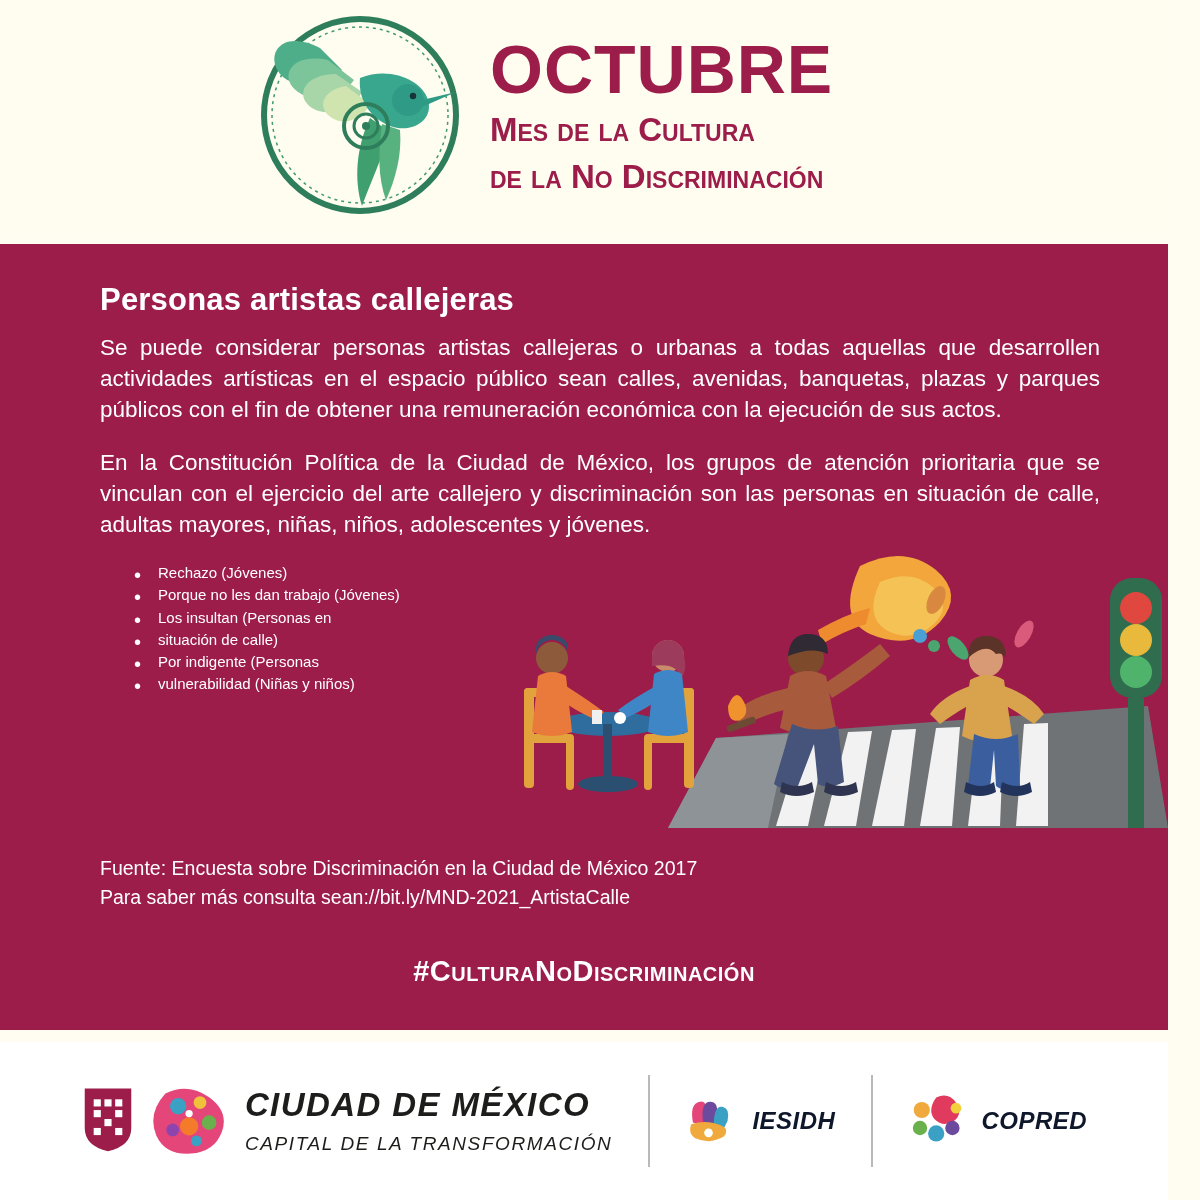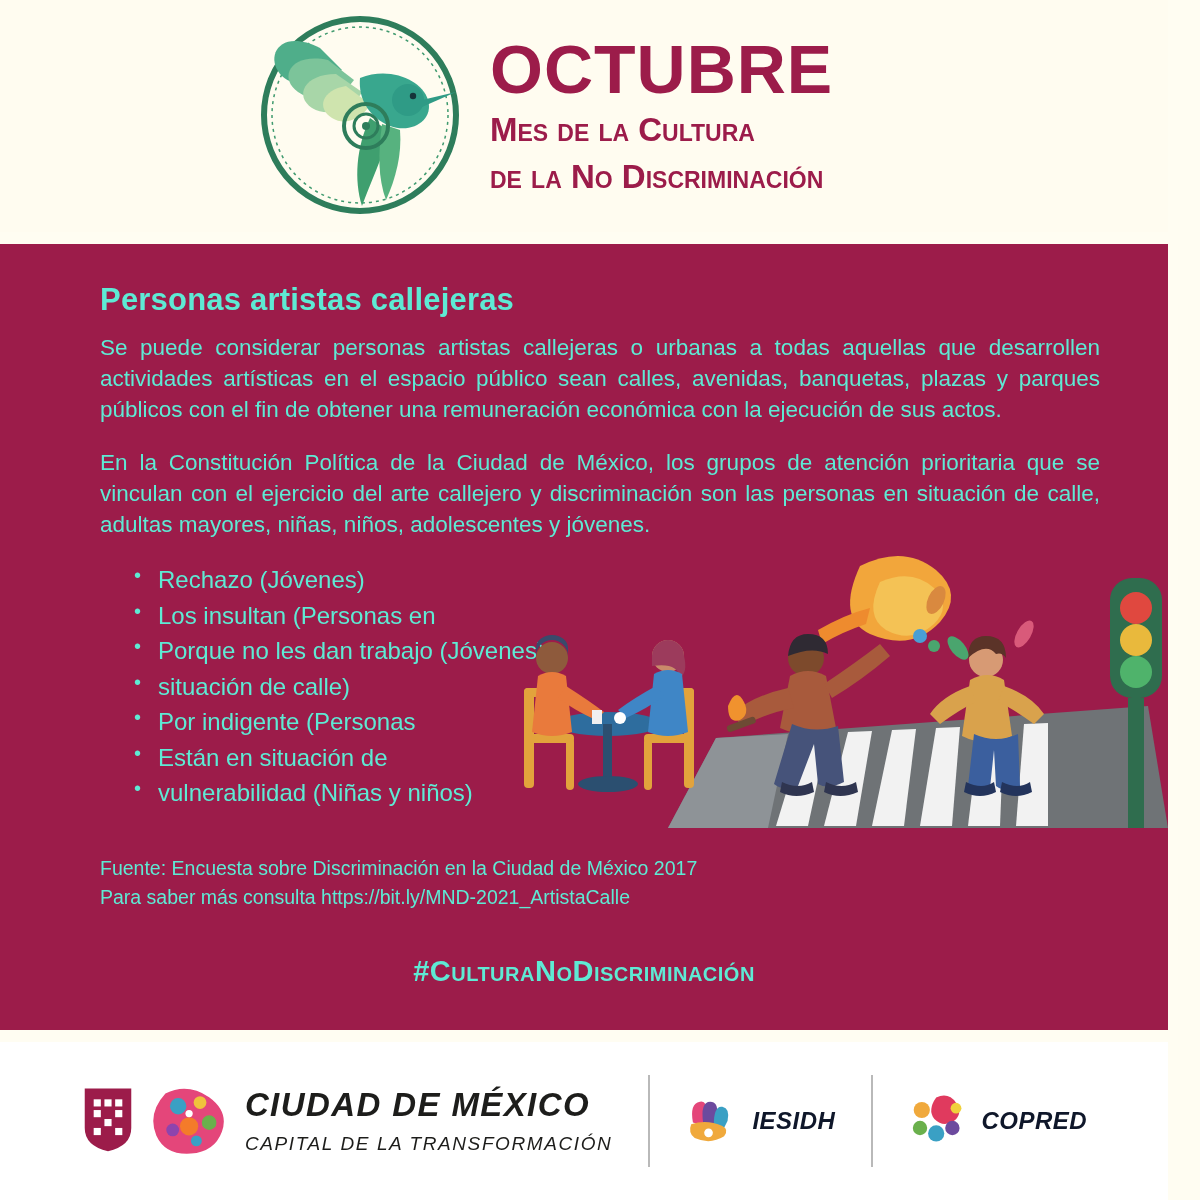--- a/index.html
+++ b/index.html
@@ -47,41 +47,41 @@
     color: #9c1c4a;
     margin-top: 6px;
   }
 
   
   .body {
     flex: 1;
     background: #9c1c4a;
     position: relative;
     padding: 38px 100px 0 100px;
-    color: #5eead4;
+    color: #ffffff;
   }
   .section-title {
     font-size: 31px;
     font-weight: bold;
     margin-bottom: 14px;
     letter-spacing: .2px;
   }
   .para {
     font-size: 22.5px;
     line-height: 1.38;
     text-align: justify;
     width: 1000px;
     margin-bottom: 22px;
   }
   .para.nojust { text-align: left; }
   .list {
     margin-top: 8px;
     margin-left: 28px;
     list-style: none;
-    font-size: 24px;
+    font-size: 15px;
     line-height: 1.48;
   }
   .list li { position: relative; padding-left: 30px; }
   .list li:before {
     content: "•";
     position: absolute; left: 6px; top: -1px;
     font-size: 20px;
   }
   .source {
     position: absolute;
@@ -168,25 +168,24 @@
 
   <div class="body">
 
     <div class="section-title">Personas artistas callejeras</div>
 
     <div class="para">Se puede considerar personas artistas callejeras o urbanas a todas aquellas que desarrollen actividades artísticas en el espacio público sean calles, avenidas, banquetas, plazas y parques públicos con el fin de obtener una remuneración económica con la ejecución de sus actos.</div>
     <div class="para">En la Constitución Política de la Ciudad de México, los grupos de atención prioritaria que se vinculan con el ejercicio del arte callejero y discriminación son las personas en situación de calle, adultas mayores, niñas, niños, adolescentes y jóvenes.</div>
 
     <ul class="list">
       <li>Rechazo (Jóvenes)</li>
+      <li>Porque no les dan trabajo (Jóvenes)</li>
       <li>Los insultan (Personas en</li>
-      <li>Porque no les dan trabajo (Jóvenes)</li>
       <li> situación de calle)</li>
       <li>Por indigente (Personas</li>
-      <li>Están en situación de</li>
       <li> vulnerabilidad (Niñas y niños)</li>
     </ul>
 
     <div class="illustration">
       <svg viewBox="0 0 680 330" width="680" height="330">
 
         <polygon points="228,200 660,168 680,290 180,290" fill="#6f7376"></polygon>
         <polygon points="228,200 300,196 280,290 180,290" fill="#8e9397"></polygon>
         <g fill="#f2f2f2">
           <polygon points="316,196 340,195 320,288 288,288"></polygon>
@@ -273,21 +272,21 @@
           <circle cx="648" cy="70" r="16" fill="#e0483f"></circle>
           <circle cx="648" cy="102" r="16" fill="#e9b93c"></circle>
           <circle cx="648" cy="134" r="16" fill="#4fb36b"></circle>
           <rect x="640" y="160" width="16" height="130" fill="#2f6d4e"></rect>
         </g>
       </svg>
     </div>
 
     <div class="source">
       <div>Fuente: Encuesta sobre Discriminación en la Ciudad de México 2017</div>
-      <div>Para saber más consulta https://bit.ly/MND-2021_ArtistaCalle</div>
+      <div>Para saber más consulta sean://bit.ly/MND-2021_ArtistaCalle</div>
     </div>
 
     <div class="hashtag" style="font-variant: small-caps;">#CulturaNoDiscriminación</div>
   </div>
 
   <div class="footer">
     <div class="footer-left">
       <div>
         <svg viewBox="0 0 60 76" width="54" height="68">
           <path d="M4 4 h52 v44 q0 20 -26 26 q-26 -6 -26 -26 z" fill="#9c1c4a"></path>

